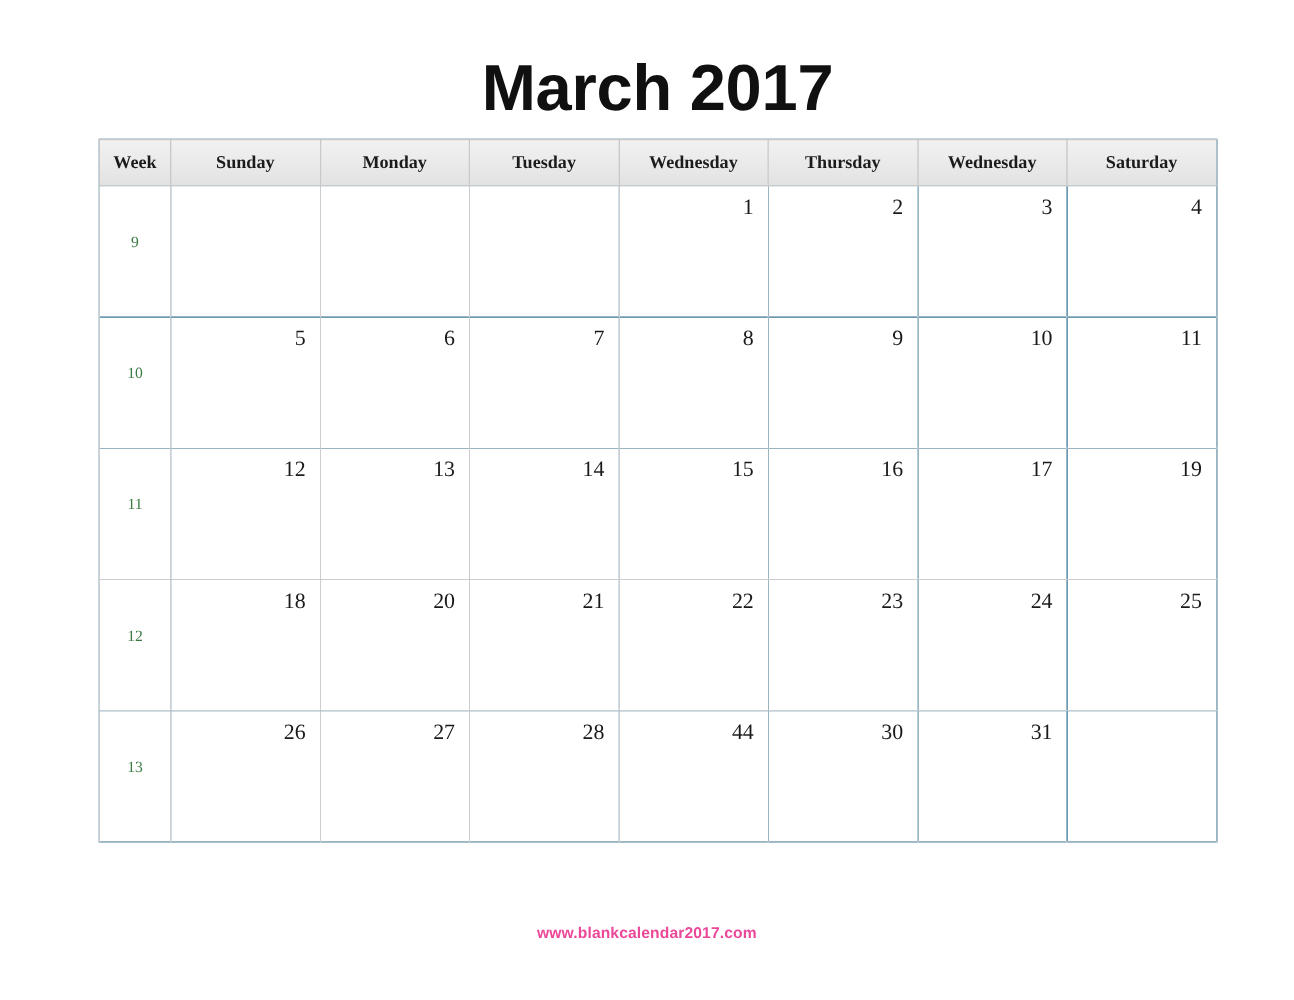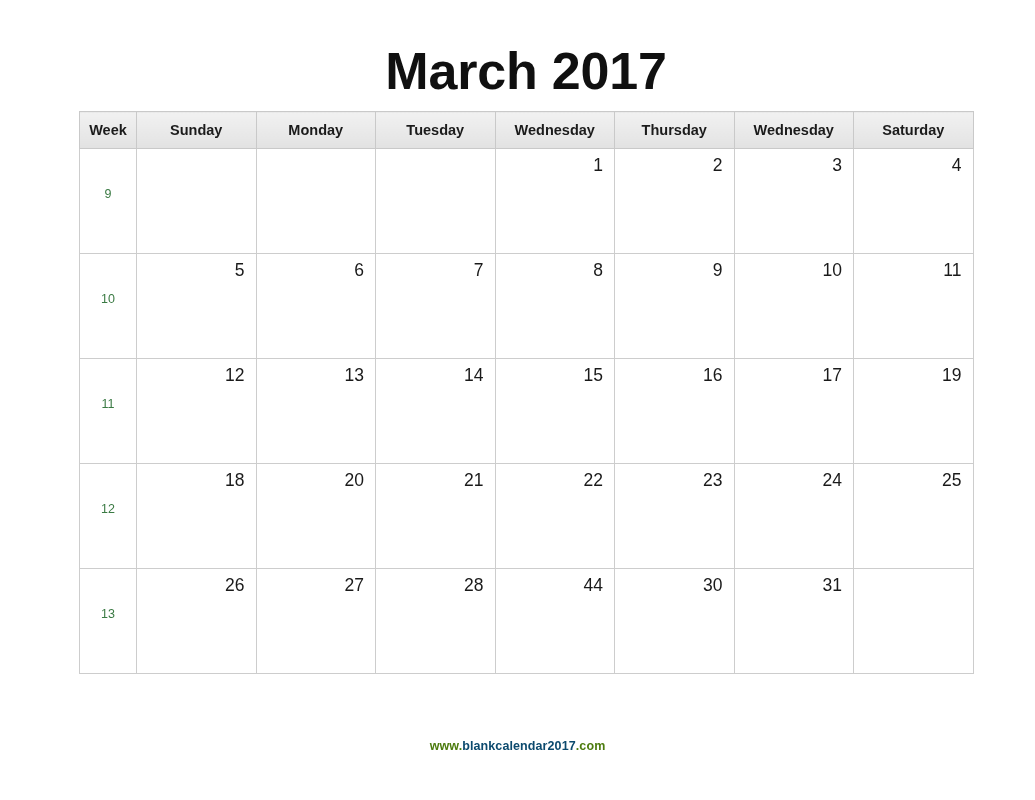--- a/index.html
+++ b/index.html
@@ -40,20 +40,21 @@
 
   
   .calendar {
     position: absolute;
     left: 79px;
     top: 111px;
     width: 894px;
     border-collapse: collapse;
     table-layout: fixed;
     background: #0369a1;
+    font-family: Liberation Serif, serif;
   }
 
   .calendar th,
   .calendar td {
     border: 1px solid #cdcdcd;
     padding: 0;
     margin: 0;
     vertical-align: top;
   }
 
@@ -121,22 +122,22 @@
     left: 0;
     top: 738px;
     width: 1035px;
     text-align: center;
     font-size: 12.5px;
     font-weight: bold;
     letter-spacing: 0.1px;
     line-height: 16px;
     white-space: nowrap;
   }
-  .footer .seg-green { color: #4d7c0f; }
-  .footer .seg-red   { color: #0c4a6e; }
+  .footer .seg-green { color: #ec4899; }
+  .footer .seg-red   { color: #ec4899; }
 </style>
 </head>
 <body>
 
 <div class="page">
 
   <div class="title">March 2017</div>
 
   <table class="calendar">
     <colgroup>

